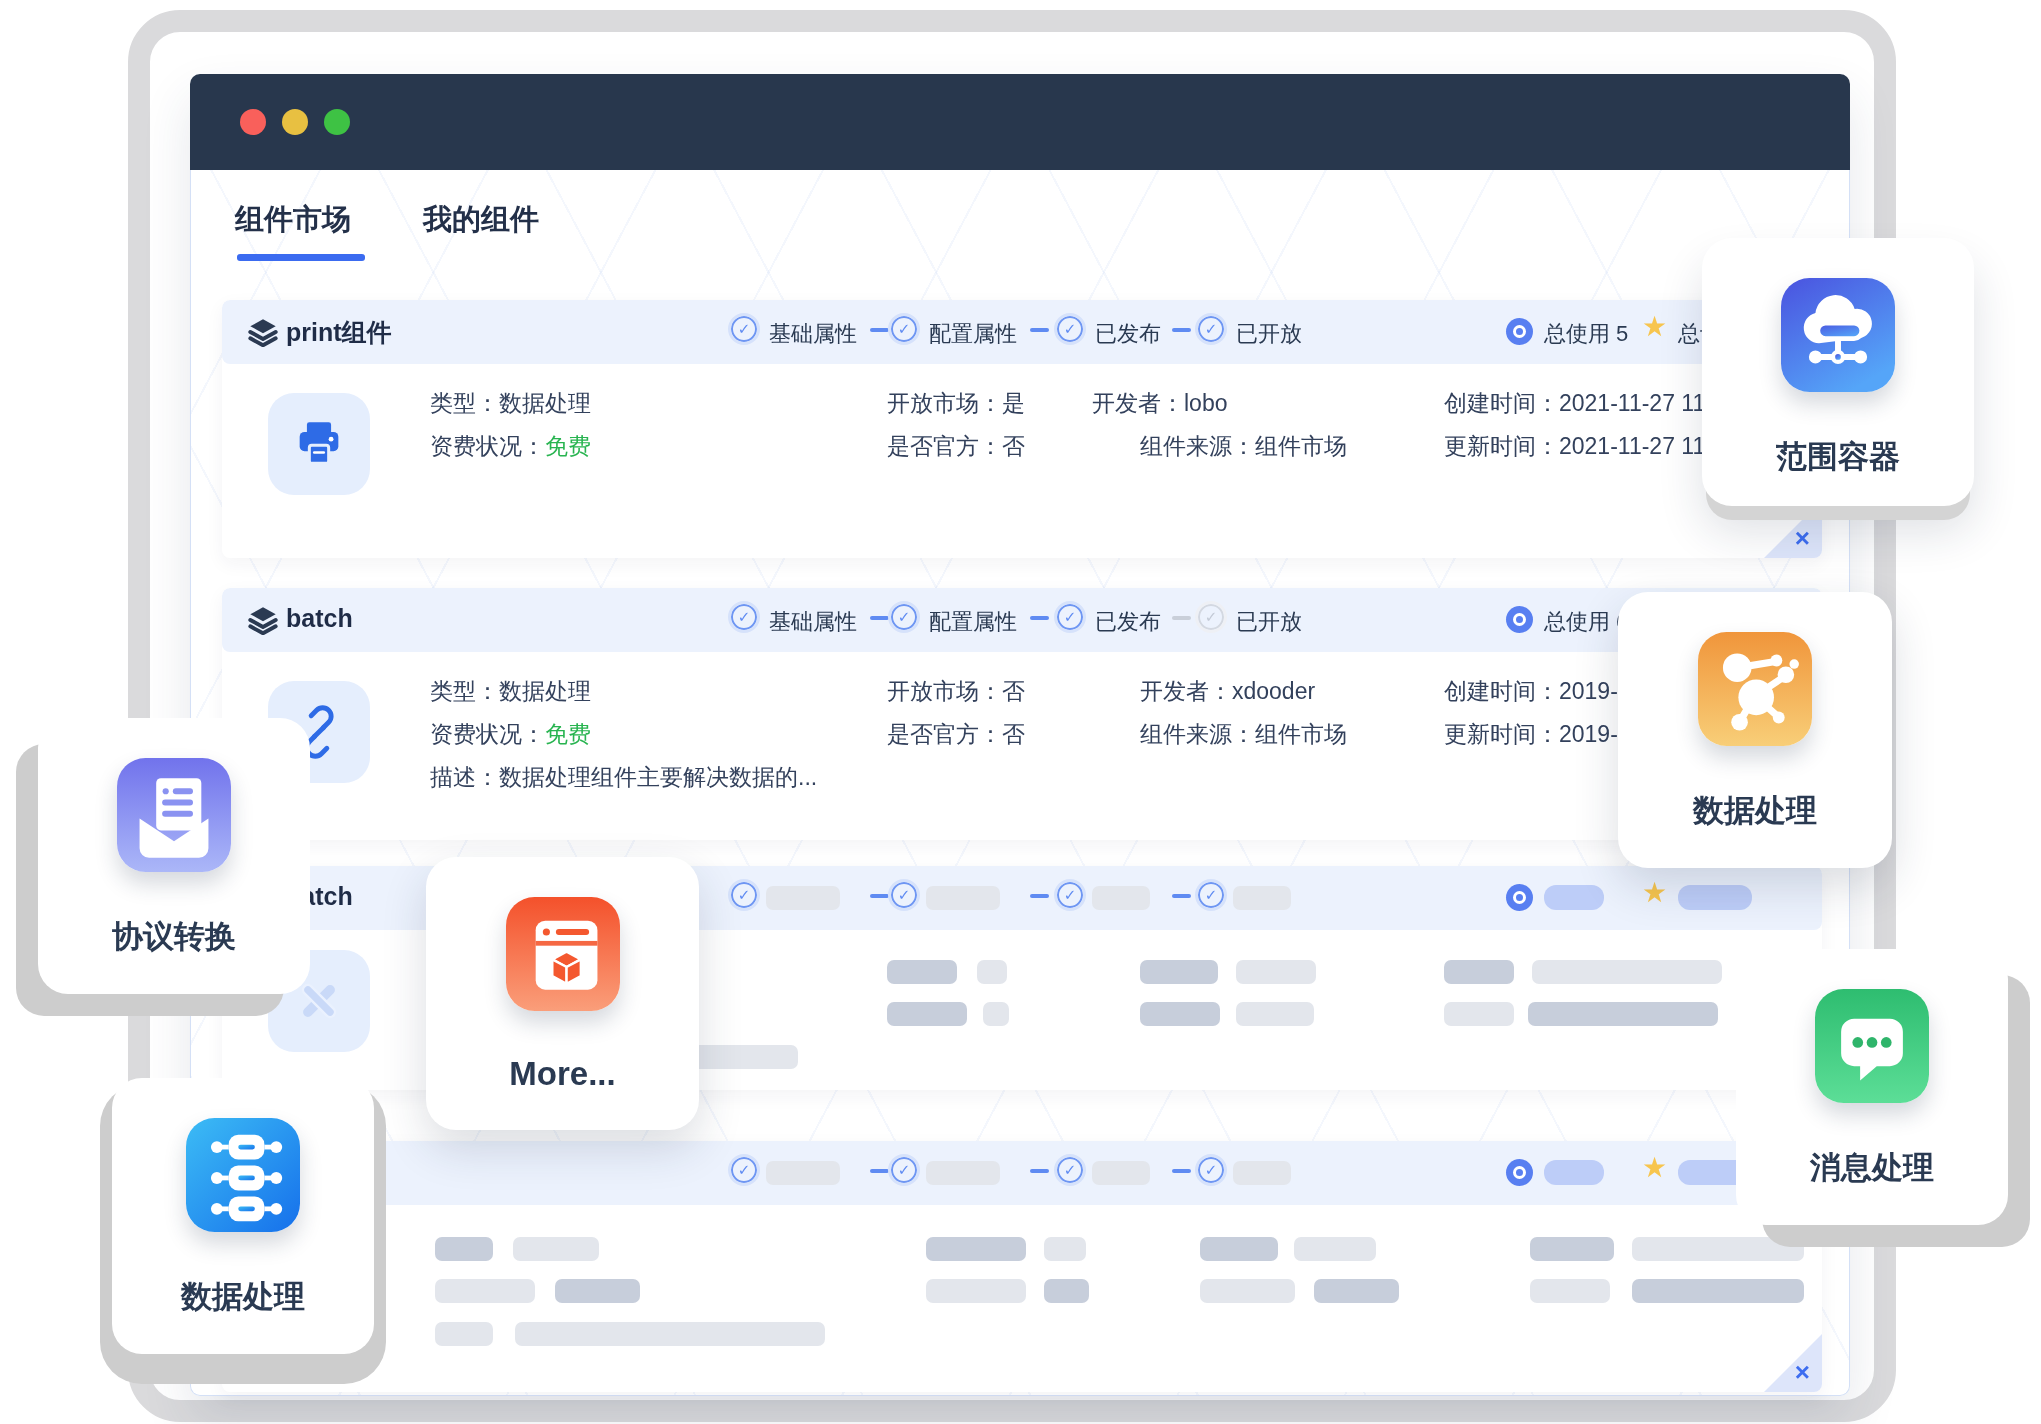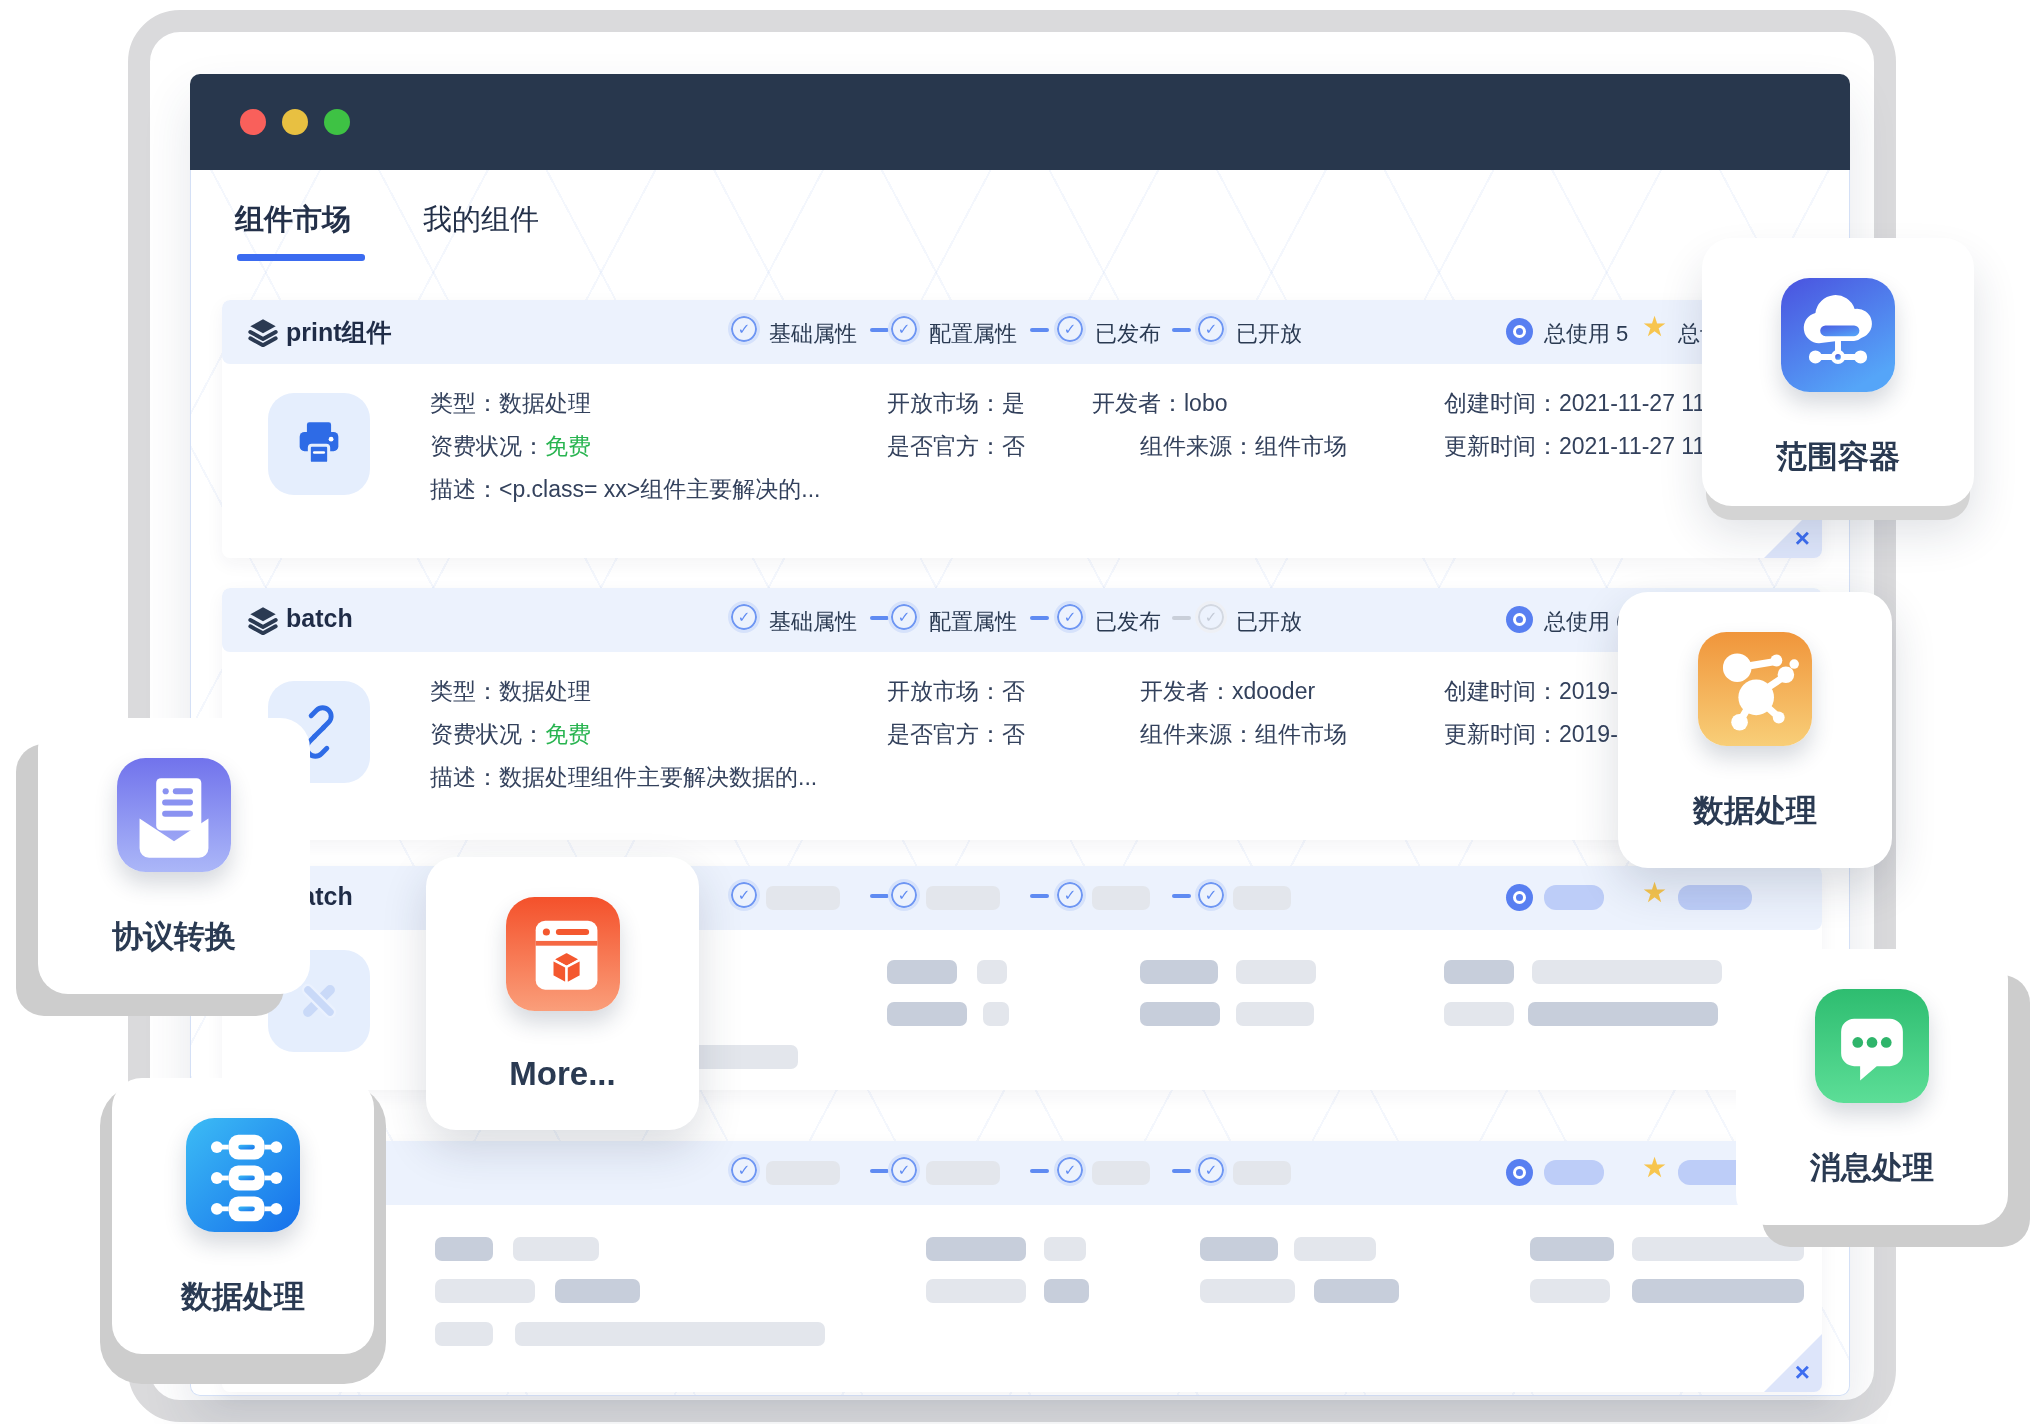--- a/index.html
+++ b/index.html
@@ -23,21 +23,21 @@
   .dot.y{left:92px;background:#e8c041;}
   .dot.g{left:134px;background:#3ec244;}
   .content{
     position:absolute;left:0;top:96px;right:0;bottom:0;box-sizing:border-box;
     border:1px solid #d4e0f6;border-top:none;border-radius:0 0 10px 10px;background:#ffffff;
     background-image:
       repeating-linear-gradient(62deg, rgba(165,190,238,.12) 0 2px, transparent 2px 148px),
       repeating-linear-gradient(-62deg, rgba(165,190,238,.12) 0 2px, transparent 2px 148px);
   }
   
-  .tab{position:absolute;top:30px;font-size:29px;font-weight:400;color:#233049;cursor:pointer;}
+  .tab{position:absolute;top:30px;font-size:29px;font-weight:700;color:#233049;cursor:pointer;}
   .tab.t1{left:44px;font-weight:700;}
   .tab.t2{left:232px;}
   .tab-underline{position:absolute;left:46px;top:84px;width:128px;height:7px;border-radius:3px;background:#3b6bf0;}
   
   .card{position:absolute;left:31px;width:1600px;background:#fff;border-radius:8px;
         box-shadow:0 6px 18px rgba(31,45,75,.05);overflow:hidden;text-align:right;}
   .card.c1{top:130px;height:258px;}
   .card.c2{top:418px;height:252px;}
   .card.c3{top:696px;height:224px;}
   .card.c4{top:971px;height:251px;}
@@ -136,21 +136,20 @@
         <svg width="58" height="58" viewBox="0 0 96 96">
             <rect x="28" y="12" width="40" height="20" rx="4" fill="#2e6be6"></rect>
             <rect x="16" y="28" width="64" height="32" rx="8" fill="#2e6be6"></rect>
             <circle cx="68" cy="40" r="4" fill="#ffffff"></circle>
             <rect x="32" y="50" width="32" height="30" rx="4" fill="#2e6be6" stroke="#e5eefd" stroke-width="5"></rect>
             <rect x="38" y="60" width="20" height="4" rx="2" fill="#ffffff"></rect>
           </svg>
       </div>
       <div class="fld" style="left:208px;top:88px"><span class="lab">类型：</span><span class="val">数据处理</span></div>
       <div class="fld" style="left:208px;top:131px"><span class="lab">资费状况：</span><span class="val green">免费</span></div>
-      <div class="fld" style="left:208px;top:174px"><span class="lab">描述：</span><span class="val">&lt;p.class= xx&gt;组件主要解决的...</span></div>
       <div class="fld" style="left:665px;top:88px"><span class="lab">开放市场：</span><span class="val">是</span></div>
       <div class="fld" style="left:665px;top:131px"><span class="lab">是否官方：</span><span class="val">否</span></div>
       <div class="fld" style="left:870px;top:88px"><span class="lab">开发者：</span><span class="val">lobo</span></div>
       <div class="fld" style="left:918px;top:131px"><span class="lab">组件来源：</span><span class="val">组件市场</span></div>
       <div class="fld" style="left:1222px;top:88px"><span class="lab">创建时间：</span><span class="val">2021-11-27 11:2</span></div>
       <div class="fld" style="left:1222px;top:131px"><span class="lab">更新时间：</span><span class="val">2021-11-27 11:2</span></div>
       <div class="fold"></div>
       <span class="foldx">×</span>
     </div>
 

